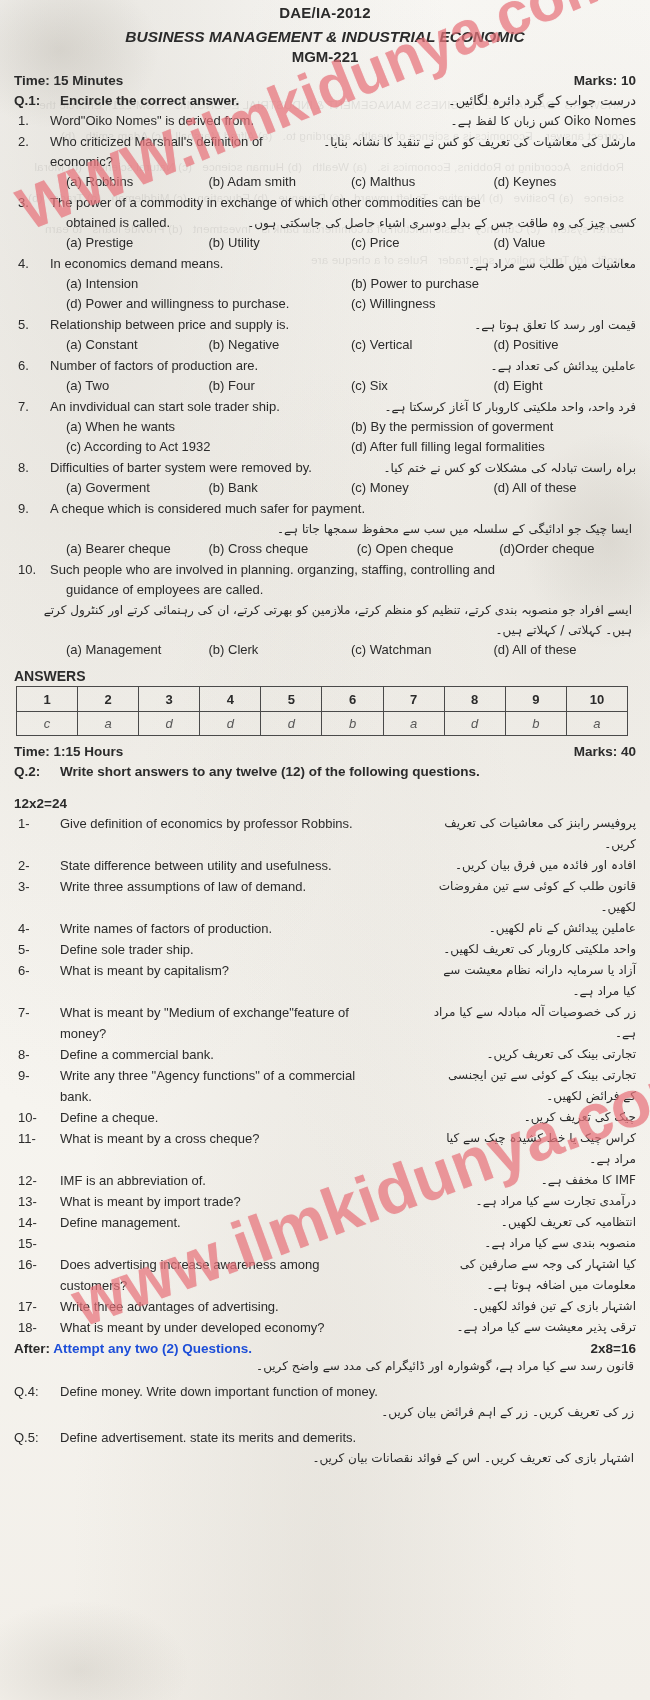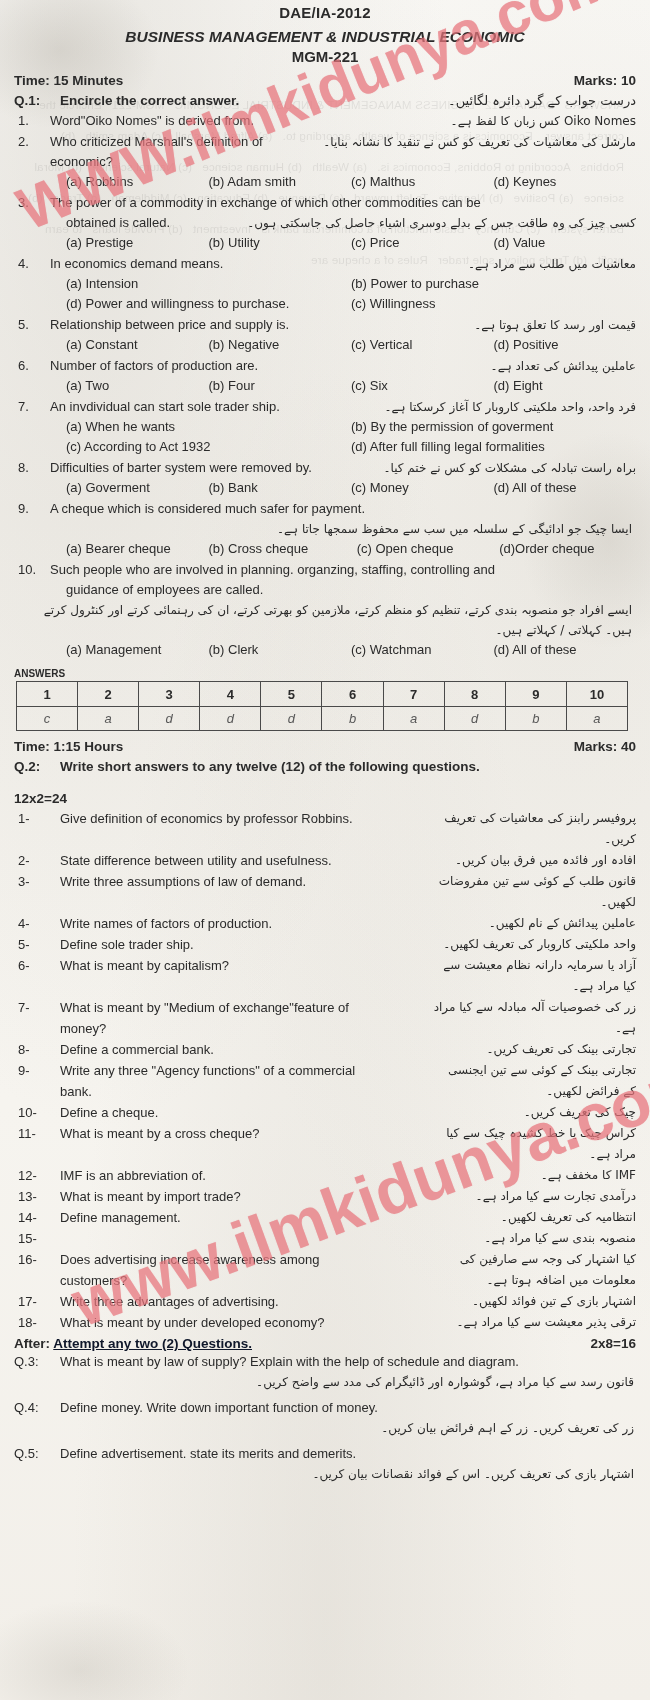--- a/index.html
+++ b/index.html
@@ -111,21 +111,21 @@
   .opts.uneven > div:nth-child(1) { width: 25%; }
   .opts.uneven > div:nth-child(2) { width: 26%; }
   .opts.uneven > div:nth-child(3) { width: 25%; }
   .opts.uneven > div:nth-child(4) { width: 24%; }
   .cont { padding-left: 52px; line-height: 20px; display:flex; }
   .cont .c-en { flex: 1; }
 
   
   .answers-label {
     font-weight: bold;
-    font-size: 10px;
+    font-size: 14px;
     margin-top: 8px;
     margin-bottom: 2px;
   }
   table.answers {
     border-collapse: collapse;
     width: 612px;
     margin-left: 2px;
   }
   table.answers td {
     border: 1px solid #4a4a4a;
@@ -157,21 +157,21 @@
   .subtotal { font-weight: bold; font-size: 13.5px; margin-top: 17px; }
 
   .note-row {
     display: flex;
     justify-content: space-between;
     align-items: baseline;
     font-weight: bold;
     font-size: 13.5px;
     margin-top: 3px;
   }
-  .note-row .note-left span.kw { color: #0f172a; text-decoration: underline; }
+  .note-row .note-left span.kw { color: #1d4ed8; }
 
   .lq .row { display: flex; align-items: flex-start; line-height: 21px; font-size: 13px; }
   .lq .n { width: 46px; flex: none; }
   .lq .en { flex: 1; }
   .lq .ur {
     direction: rtl;
     text-align: right;
     font-family: "DejaVu Sans", sans-serif;
     font-size: 12px;
     line-height: 21px;
@@ -516,24 +516,20 @@
 
     <div class="note-row">
       <div class="note-left">
         <span>After:</span>
         <span class="kw">Attempt any two (2) Questions.</span>
       </div>
       <div>2x8=16</div>
     </div>
 
     <div class="lq" id="lq-list">
-        <div class="row">
-          <div class="n">Q.3:</div>
-          <div class="en">What is meant by law of supply? Explain with the help of schedule and diagram.</div>
-        </div>
         <div class="ur">قانون رسد سے کیا مراد ہے، گوشوارہ اور ڈائیگرام کی مدد سے واضح کریں۔</div>
         <div class="row">
           <div class="n">Q.4:</div>
           <div class="en">Define money. Write down important function of money.</div>
         </div>
         <div class="ur">زر کی تعریف کریں۔ زر کے اہم فرائض بیان کریں۔</div>
         <div class="row">
           <div class="n">Q.5:</div>
           <div class="en">Define advertisement. state its merits and demerits.</div>
         </div>

